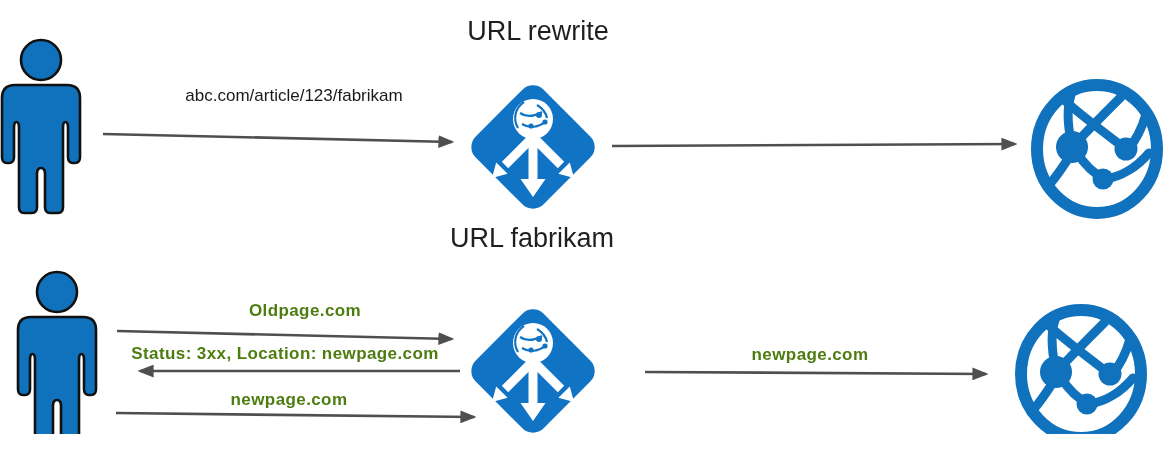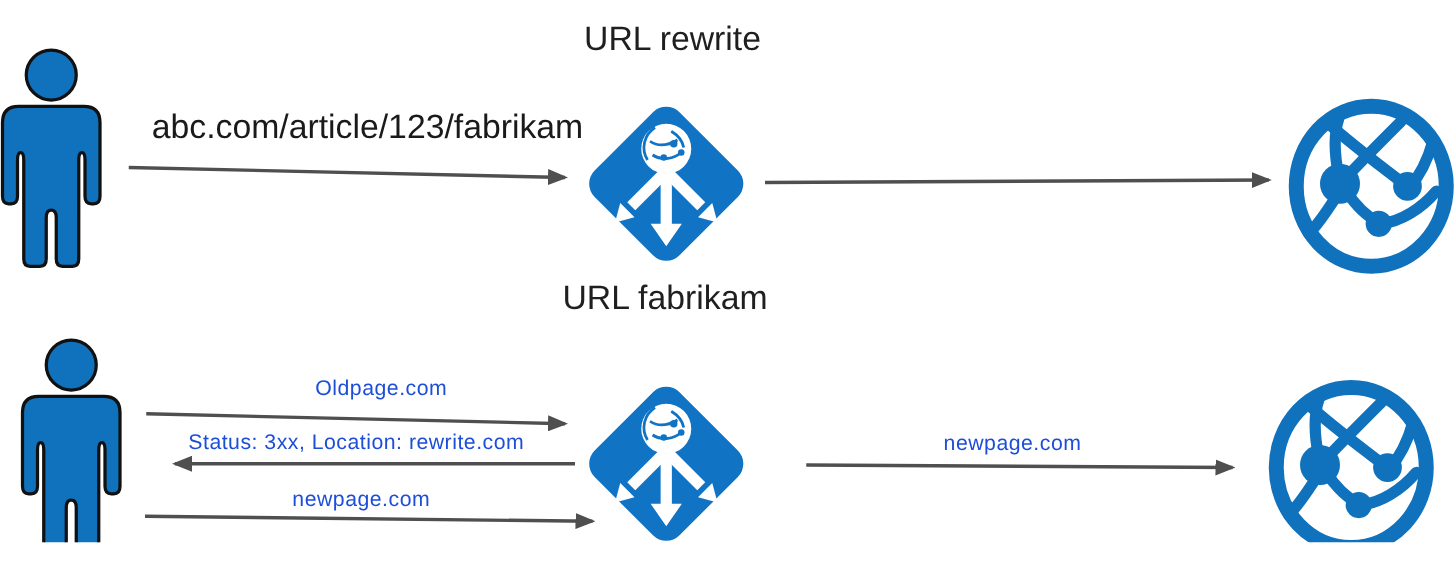--- a/index.html
+++ b/index.html
@@ -6,26 +6,26 @@
   .canvas{
     position:relative;width:1165px;height:434px;background:#ffffff;
     font-family:"Liberation Sans",sans-serif;overflow:hidden;
   }
   .title{
     position:absolute;transform:translateX(-50%);
     font-size:27px;color:#1f1f1f;white-space:nowrap;
   }
   .url-label{
     position:absolute;transform:translateX(-50%);
-    font-size:27px;color:#1a1a1a;white-space:nowrap;
+    font-size:17px;color:#1a1a1a;white-space:nowrap;
   }
   .url-label.small{font-size:19px;}
   .bold-label{
     position:absolute;transform:translateX(-50%);
-    font-size:17px;font-weight:normal;color:#1d4ed8;
+    font-size:17px;font-weight:bold;color:#4d7c0f;
     letter-spacing:.4px;white-space:nowrap;
   }
   .icon{position:absolute;}
   .arrows{position:absolute;left:0;top:0;}
   .arrow-line{stroke:#4f4f4f;stroke-width:2.7;fill:none;}
 </style>
 </head>
 <body>
 
 <div class="canvas">
@@ -48,21 +48,21 @@
     <line class="arrow-line" x1="116" y1="413" x2="474" y2="417" marker-end="url(#ah)"></line>
 
     <line class="arrow-line" x1="645" y1="372" x2="986" y2="374" marker-end="url(#ah)"></line>
   </svg>
 
   <div class="title" style="left:538px;top:16px;">URL rewrite</div>
   <div class="title" style="left:532px;top:223px;">URL fabrikam</div>
 
   <div class="url-label" style="left:294px;top:86px;">abc.com/article/123/fabrikam</div>
   <div class="bold-label" style="left:305px;top:301px;">Oldpage.com</div>
-  <div class="bold-label" style="left:285px;top:344px;">Status: 3xx, Location: rewrite.com</div>
+  <div class="bold-label" style="left:285px;top:344px;">Status: 3xx, Location: newpage.com</div>
   <div class="bold-label" style="left:289px;top:390px;">newpage.com</div>
   <div class="bold-label" style="left:810px;top:345px;">newpage.com</div>
 
   <svg class="icon" style="left:0px;top:38px;" width="84" height="178" viewBox="0 0 84 178">
     <circle cx="41" cy="22" r="20" fill="#1072BD" stroke="#111" stroke-width="2.6"></circle>
     <path fill="#1072BD" stroke="#111" stroke-width="2.6" d="
       M 15,47 L 67,47 Q 80,47 80,60 L 80,119 Q 80,125 75,125 L 73,125 Q 68,125 68,119
       L 68,90 Q 68,84 65.5,84 Q 63,84 63,90 L 63,169 Q 63,175 58,175 L 50,175 Q 45,175 45,169
       L 45,136 Q 45,130 41,130 Q 37,130 37,136 L 37,169 Q 37,175 32,175 L 24,175 Q 19,175 19,169
       L 19,90 Q 19,84 16.5,84 Q 14,84 14,90 L 14,119 Q 14,125 9,125 L 7,125 Q 2,125 2,119

